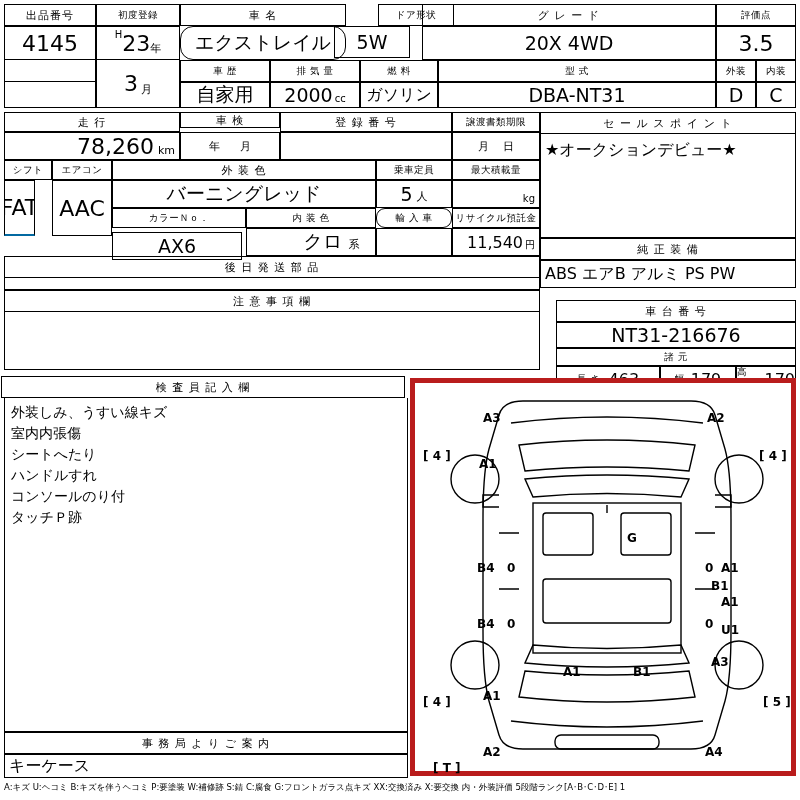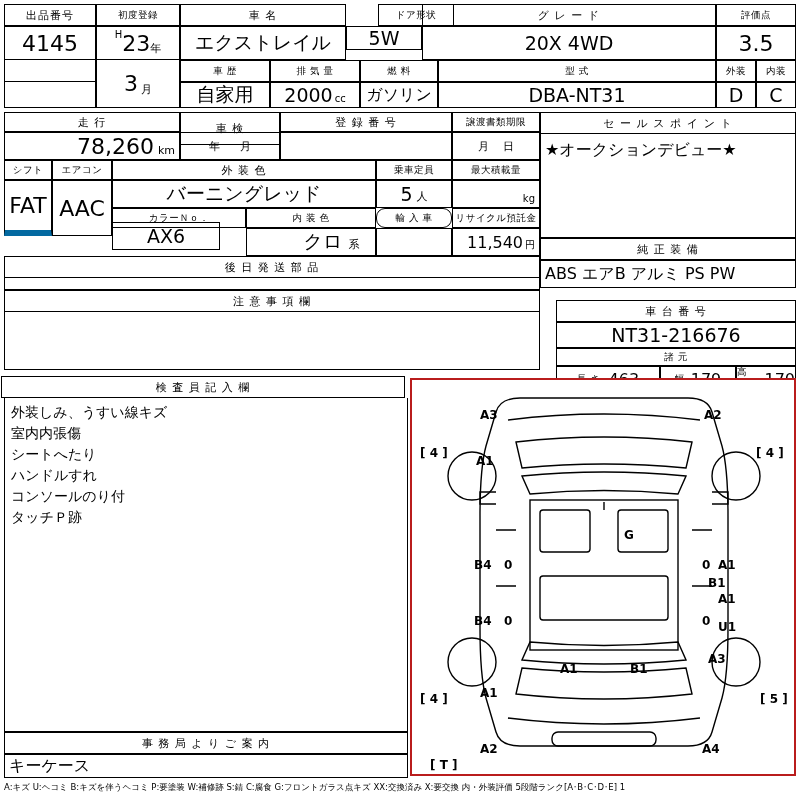--- a/index.html
+++ b/index.html
@@ -22,21 +22,21 @@
   .left{justify-content:flex-start;padding-left:4px;}
   .right{justify-content:flex-end;padding-right:4px;}
   .sub{font-size:10px;}
   .unit{font-size:11px;}
   .supH{font-size:10px;vertical-align:super;}
 
   
   .legend{position:absolute;left:4px;top:782px;font-size:8.5px;letter-spacing:0px;white-space:nowrap;}
 
   
-  .diagram{position:absolute;left:410px;top:378px;width:386px;height:398px;border:2px solid #b91c1c;box-sizing:border-box;background:#fff;}
+  .diagram{position:absolute;left:410px;top:378px;width:386px;height:398px;border:5px solid #b91c1c;box-sizing:border-box;background:#fff;}
   .dsvg{position:absolute;left:0;top:0;}
   .dlab{position:absolute;font-size:12px;font-weight:bold;}
 
   .notes{font-size:14px;line-height:21px;padding:4px 6px;}
   .notes div{white-space:nowrap;}
 </style>
 </head>
 <body>
 
 <div class="sheet">
@@ -53,28 +53,28 @@
     </div>
   <div class="c" style="left:96px;top:26px;width:84px;height:34px;">
     <span class="supH" style="align-self:flex-start;margin-top:2px;">H</span>
     <span class="val-lg">23</span>
     <span class="unit" style="align-self:flex-end;margin-bottom:3px;">年</span>
   </div>
 
   <div class="c" style="left:180px;top:4px;width:166px;height:22px;">
       <span class="lbl">車 名</span>
     </div>
-  <div class="c" style="left:180px;top:26px;width:166px;height:34px;">
+  <div class="c" style="left:180px;top:26px;width:166px;height:34px;border-radius:13px;">
       <span class="val">エクストレイル</span>
     </div>
 
   <div class="c" style="left:346px;top:4px;width:76px;height:22px;margin-left:32px;">
       <span class="lbl9">ドア形状</span>
     </div>
-  <div class="c" style="left:346px;top:26px;width:76px;height:24px;align-items:flex-end;">
+  <div class="c" style="left:334px;top:26px;width:76px;height:32px;">
       <span class="val">5W</span>
     </div>
 
   <div class="c" style="left:422px;top:4px;width:294px;height:22px;">
       <span class="lbl">グ レ ー ド</span>
     </div>
   <div class="c" style="left:422px;top:26px;width:294px;height:34px;">
       <span class="val">20X  4WD</span>
     </div>
 
@@ -136,21 +136,21 @@
     </div>
 
   <div class="c" style="left:4px;top:112px;width:176px;height:20px;">
       <span class="lbl">走 行</span>
     </div>
   <div class="c right" style="left:4px;top:132px;width:176px;height:28px;padding-left:32px;">
     <span class="val-lg">78,260</span>
     <span class="unit" style="margin-left:4px;margin-bottom:2px;align-self:flex-end;">km</span>
   </div>
 
-  <div class="c" style="left:180px;top:112px;width:100px;height:33px;">
+  <div class="c" style="left:180px;top:112px;width:100px;height:16px;">
       <span class="lbl">車 検</span>
     </div>
   <div class="c" style="left:180px;top:132px;width:100px;height:28px;">
     <span class="unit" style="margin-right:20px;">年</span>
     <span class="unit">月</span>
   </div>
 
   <div class="c" style="left:280px;top:112px;width:172px;height:20px;">
       <span class="lbl">登 録 番 号</span>
     </div>
@@ -165,21 +165,21 @@
     <span class="unit" style="margin-right:14px;">月</span>
     <span class="unit">日</span>
   </div>
 
   <div class="c" style="left:4px;top:160px;width:48px;height:20px;">
       <span class="lbl9">シフト</span>
     </div>
   <div class="c" style="left:52px;top:160px;width:60px;height:20px;">
       <span class="lbl9">エアコン</span>
     </div>
-  <div class="c" style="left:4px;top:180px;width:48px;height:56px;border-bottom:6px solid #0369a1;">
+  <div class="c" style="left:4px;top:180px;width:31px;height:56px;border-bottom:2px solid #0369a1;">
       <span class="val-lg">FAT</span>
     </div>
   <div class="c" style="left:52px;top:180px;width:60px;height:56px;">
       <span class="val-lg">AAC</span>
     </div>
 
   <div class="c" style="left:112px;top:160px;width:264px;height:20px;">
       <span class="lbl">外 装 色</span>
     </div>
   <div class="c" style="left:112px;top:180px;width:264px;height:28px;">
@@ -208,21 +208,21 @@
   <div class="c" style="left:246px;top:208px;width:130px;height:20px;">
       <span class="lbl9">内 装 色</span>
     </div>
   <div class="c" style="left:376px;top:208px;width:76px;height:20px;border-radius:9px;">
       <span class="lbl9">輸 入 車</span>
     </div>
   <div class="c" style="left:452px;top:208px;width:88px;height:20px;">
       <span class="lbl9">リサイクル預託金</span>
     </div>
 
-  <div class="c" style="left:112px;top:222px;width:108px;height:28px;">
+  <div class="c" style="left:112px;top:232px;width:130px;height:28px;">
       <span class="val">AX6</span>
     </div>
   <div class="c" style="left:246px;top:228px;width:130px;height:28px;padding-left:41px;">
     <span class="val">クロ</span>
     <span class="unit" style="align-self:flex-end;margin-bottom:3px;margin-left:6px;">系</span>
   </div>
   <div class="c" style="left:376px;top:228px;width:76px;height:28px;">
       <span class="val-md"></span>
     </div>
   <div class="c right" style="left:452px;top:228px;width:88px;height:28px;">

